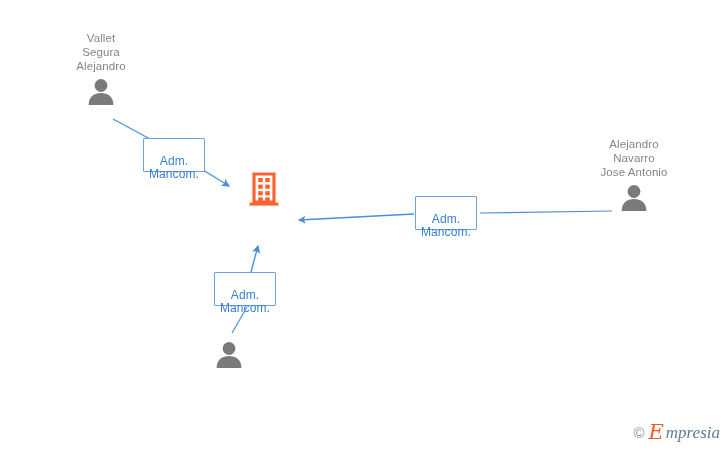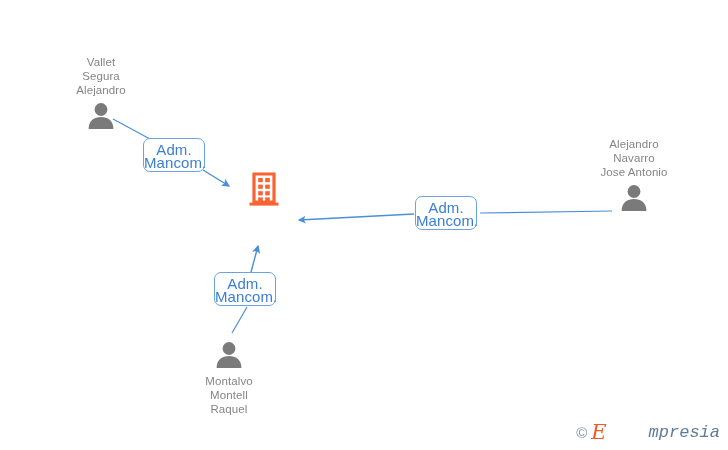--- a/index.html
+++ b/index.html
@@ -63,26 +63,26 @@
     display: block;
     margin: 6px auto 0 auto;
   }
 
   
   .rel-box {
     position: absolute;
     box-sizing: border-box;
     background: #ffffff;
     border: 1.4px solid #6ba3e0;
-    border-radius: 7px;
+    border-radius: 1px;
     color: #3b7fd4;
-    font-size: 15px;
+    font-size: 12px;
     line-height: 13px;
     text-align: center;
-    padding-top: 4px;
+    padding-top: 16px;
     white-space: pre-line;
     letter-spacing: .1px;
   }
 
   
   #watermark {
     position: absolute;
     right: 8px;
     bottom: 7px;
     display: flex;
@@ -96,26 +96,25 @@
   }
   .wm-e {
     font-family: "DejaVu Serif", serif;
     font-style: italic;
     font-size: 21px;
     color: #f05a22;
     line-height: 1;
     margin-right: -2px;
   }
   .wm-rest {
-    font-family: Liberation Mono, monospace;
+    font-family: Liberation Serif, serif;
     font-style: italic;
     font-size: 17px;
     color: #5f7d96;
     line-height: 1;
-    margin-left: 40px;
   }
 </style>
 </head>
 <body>
 
 <div id="canvas">
 
   <svg id="edges" viewBox="0 0 728 450" width="728" height="450">
     <defs>
       <marker id="arrowBlue" viewBox="0 0 10 10" refX="8.5" refY="5" markerWidth="6" markerHeight="6" orient="auto-start-reverse">
@@ -129,21 +128,21 @@
 
     <path d="M 612 211 L 480 213" stroke="#4a90d9" stroke-width="1.2" fill="none"></path>
 
     <path d="M 414 214 L 299 220" stroke="#4a90d9" stroke-width="1.3" fill="none" marker-end="url(#arrowBlue)"></path>
 
     <path d="M 232 333 L 247 307" stroke="#4a90d9" stroke-width="1.2" fill="none"></path>
 
     <path d="M 251 272 L 258 246" stroke="#4a90d9" stroke-width="1.4" fill="none" marker-end="url(#arrowBlue)"></path>
   </svg>
 
-  <div class="person" style="left:31px; top:31px;margin-top:24px;">
+  <div class="person" style="left:31px; top:31px;">
     <div class="person-label">Vallet
 Segura
 Alejandro</div>
     <svg class="person-icon" width="32" height="32" viewBox="0 0 32 32">
       <circle cx="16" cy="10.5" r="6.4" fill="#7a7a7a"></circle>
       <path d="M 3.6 30 C 3.6 21.6 9.4 18 16 18 C 22.6 18 28.4 21.6 28.4 30 Z" fill="#7a7a7a"></path>
     </svg>
   </div>
 
   <div class="person" style="left:564px; top:137px;">
@@ -154,23 +153,20 @@
       <circle cx="16" cy="10.5" r="6.4" fill="#7a7a7a"></circle>
       <path d="M 3.6 30 C 3.6 21.6 9.4 18 16 18 C 22.6 18 28.4 21.6 28.4 30 Z" fill="#7a7a7a"></path>
     </svg>
   </div>
 
   <div class="person" style="left:159px; top:336px;">
     <svg class="person-icon" width="32" height="32" viewBox="0 0 32 32">
       <circle cx="16" cy="10.5" r="6.4" fill="#7a7a7a"></circle>
       <path d="M 3.6 30 C 3.6 21.6 9.4 18 16 18 C 22.6 18 28.4 21.6 28.4 30 Z" fill="#7a7a7a"></path>
     </svg>
-    <div class="person-label" style="margin-top:4px;">Montalvo
-Montell
-Raquel</div>
   </div>
 
   <div class="company" style="left:184px; top:165px;">
     <svg class="company-icon" width="34" height="36" viewBox="0 0 34 36">
 
       <path d="M 7 3 L 27 3 L 27 31 L 7 31 Z" fill="none" stroke="#f96332" stroke-width="3.2"></path>
 
       <rect x="11.2" y="7" width="4.6" height="4.2" fill="#f96332"></rect>
       <rect x="18.2" y="7" width="4.6" height="4.2" fill="#f96332"></rect>
       <rect x="11.2" y="13.6" width="4.6" height="4.2" fill="#f96332"></rect>

